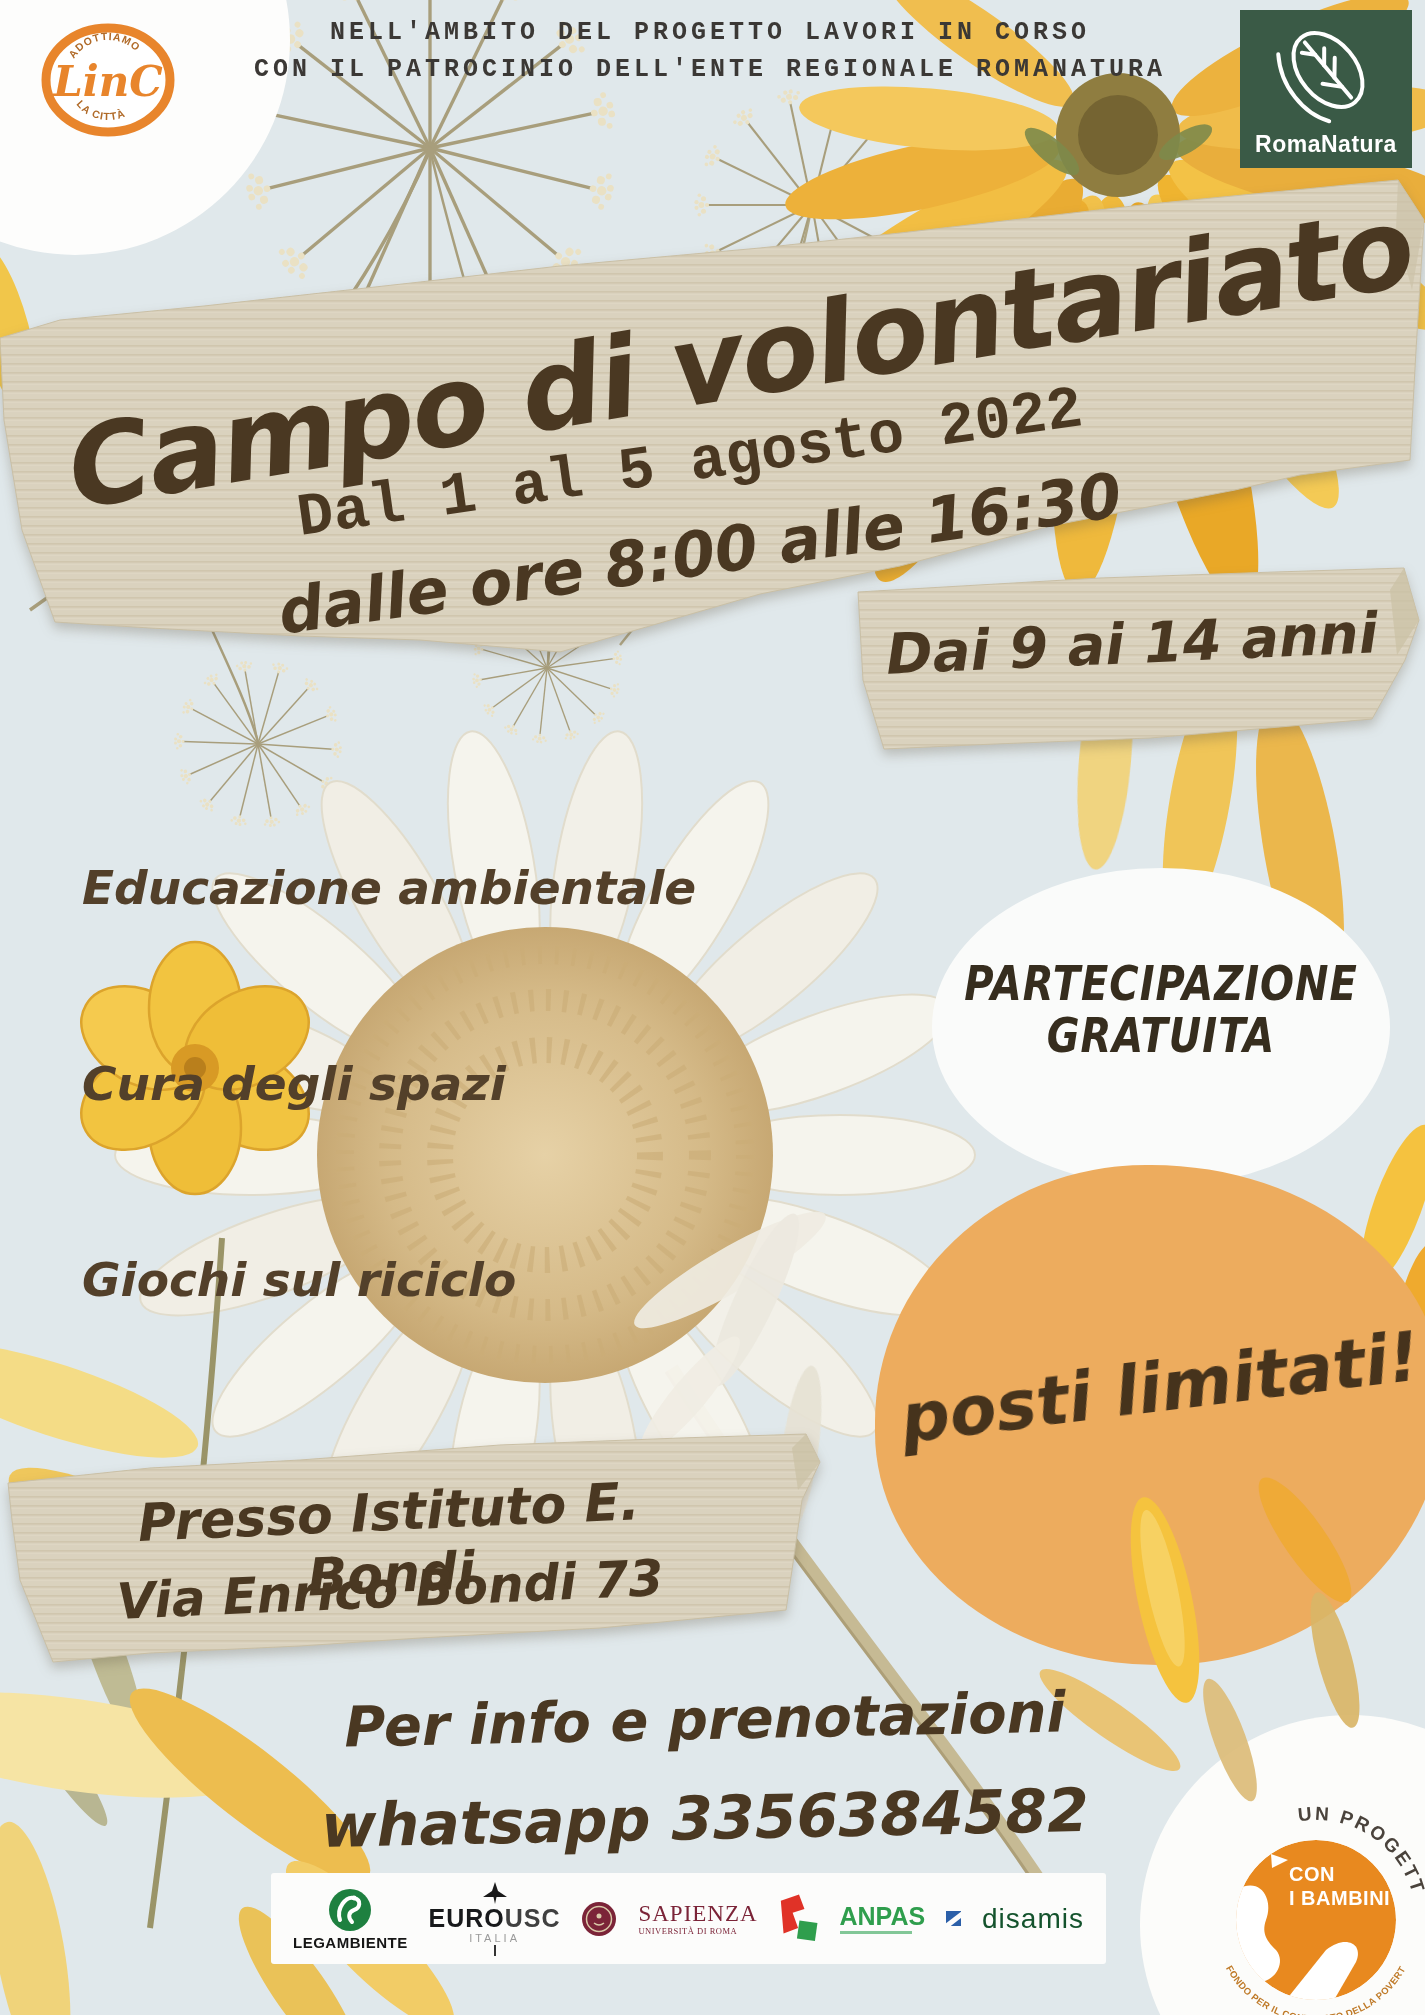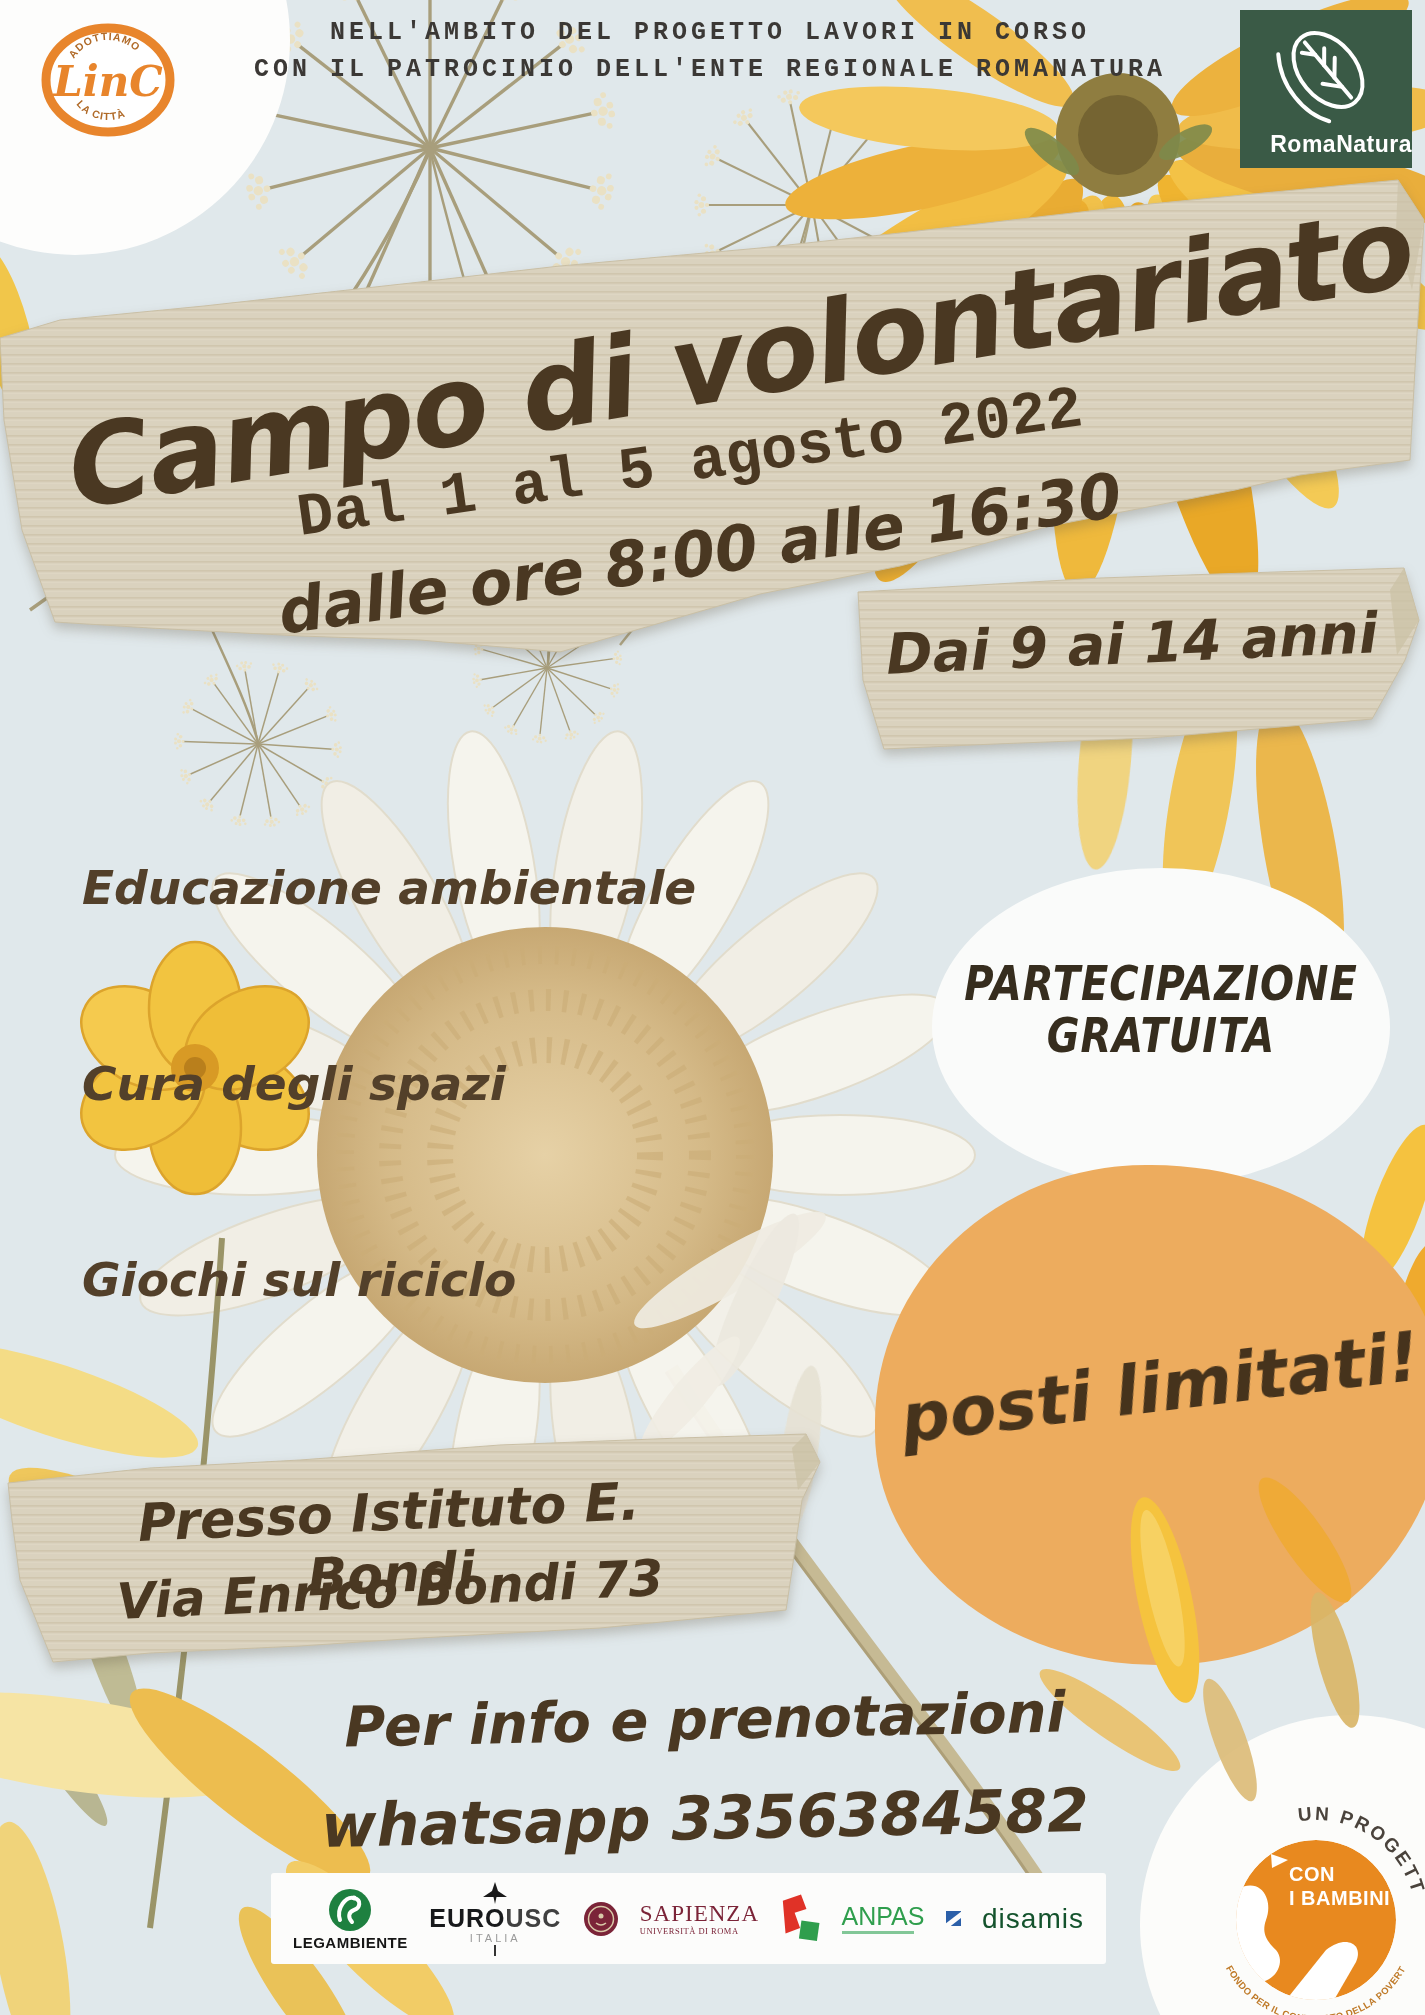--- a/index.html
+++ b/index.html
@@ -12,21 +12,21 @@
   svg{display:block;}
 
   .bg-svg{left:0;top:0;z-index:0;}
   .corner-blob{left:-140px;top:-175px;width:430px;height:430px;border-radius:50%;background:#FDFDFC;z-index:1;}
   .cib-blob{left:1140px;top:1715px;width:420px;height:420px;border-radius:50%;background:#FCFCFA;z-index:2;}
 
   .linc{left:40px;top:22px;width:140px;height:122px;z-index:2;}
   .header{left:140px;top:14px;width:1140px;z-index:2;color:#3B3835;font-size:25px;
           letter-spacing:4px;line-height:37px;text-align:center;}
   .romanatura{left:1240px;top:10px;width:172px;height:158px;background:#3A5A46;z-index:2;}
-  .romanatura .rn-label{position:absolute;left:0;right:0;bottom:10px;text-align:right;color:#FFF;
+  .romanatura .rn-label{position:absolute;left:0;right:0;bottom:10px;text-align:center;color:#FFF;
           font-weight:700;font-size:23px;letter-spacing:.5px;}
 
   .tape-svg{z-index:3;filter:drop-shadow(0 6px 6px rgba(100,90,70,.30));}
   .tape1{left:0;top:170px;}
   .tape2{left:845px;top:560px;}
   .tape3{left:0;top:1420px;}
 
   .tape-title{left:40px;top:296px;width:1400px;font-size:112px;line-height:124px;
      transform:rotate(-9.5deg);z-index:4;letter-spacing:-2px;}
   .tape-date{left:10px;top:426px;width:1360px;font-size:60px;line-height:76px;color:#4A3822;
@@ -62,21 +62,21 @@
      display:flex;align-items:center;justify-content:space-between;padding:0 22px;box-sizing:border-box;}
   .pitem{display:flex;align-items:center;gap:21px;}
   .pcol{display:flex;flex-direction:column;align-items:center;gap:1px;}
   .lega-label{font-size:15px;font-weight:700;color:#161616;letter-spacing:.5px;}
   .usc-line{font-size:25px;font-weight:700;color:#17191B;letter-spacing:1px;line-height:25px;}
   .usc-line .g{color:#404040;}
   .usc-sub{font-size:11px;letter-spacing:3px;color:#9A9A9A;}
   .usc-tick{width:2px;height:11px;background:#333;}
   .sap-name{font-family:"Liberation Serif",serif;font-size:23px;color:#7B2438;letter-spacing:1px;line-height:23px;}
   .sap-sub{font-family:"Liberation Serif",serif;font-size:8.5px;color:#7B2438;letter-spacing:.5px;}
-  .anpas-name{font-size:25px;font-weight:400;color:#2F9E4D;line-height:24px;}
+  .anpas-name{font-size:25px;font-weight:700;color:#2F9E4D;line-height:24px;}
   .anpas-sub{width:72px;height:3px;background:#63B97E;opacity:.8;margin-top:2px;}
   .disamis-name{font-size:28px;color:#14532d;letter-spacing:1px;}
   .dis-glyph{width:15px;height:15px;background:#2B5FA8;position:relative;overflow:hidden;}
   .dis-glyph:after{content:"";position:absolute;left:-4px;top:6px;width:26px;height:5px;background:#FCFCFB;transform:rotate(-38deg);}
 
   .cib-circle{left:1234px;top:1838px;width:164px;height:164px;border-radius:50%;z-index:4;}
   .cib-text{position:absolute;left:55px;top:24px;color:#FFF;font-weight:700;z-index:5;
      font-size:20px;line-height:24px;letter-spacing:.5px;}
   .cib-arcs{left:1180px;top:1740px;z-index:5;}
 </style>

